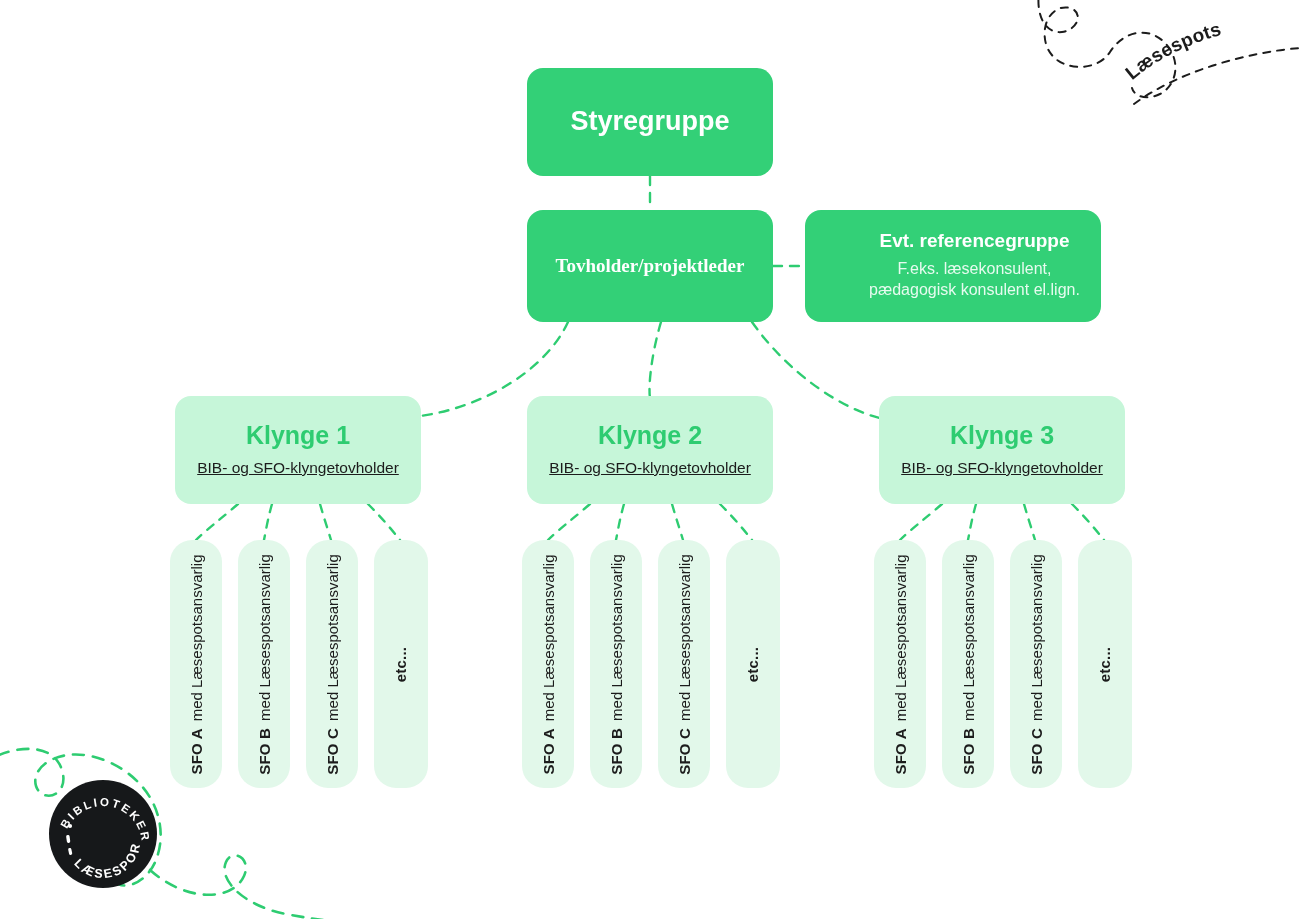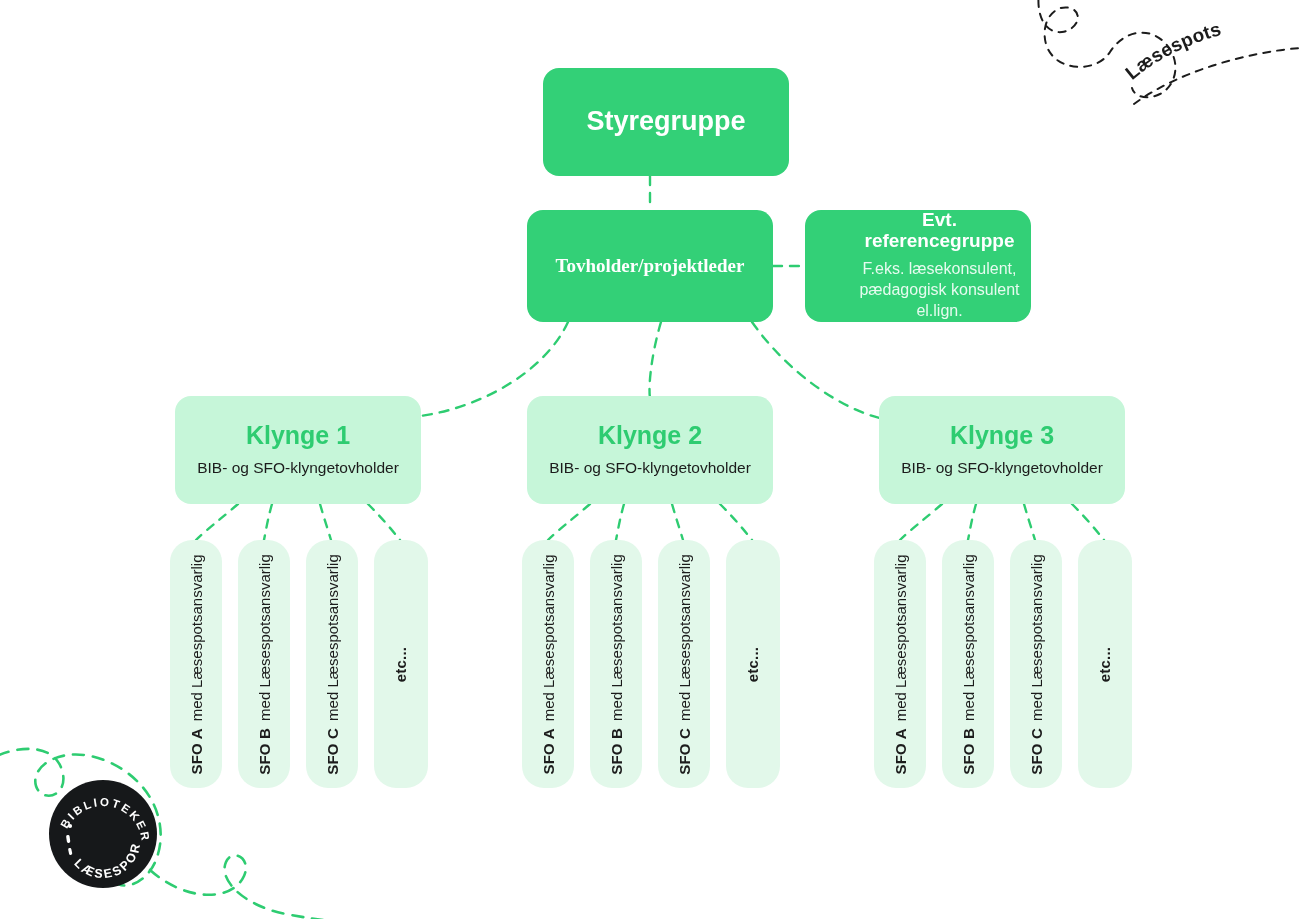--- a/index.html
+++ b/index.html
@@ -52,20 +52,21 @@
   
   .node.cluster {
     background: #c6f6d9;
   }
   .node.cluster .node-title {
     font-weight: bold;
     color: #2ecc71;
   }
   .node.cluster .node-sub {
     color: #1c1c1c;
+    text-decoration: underline;
   }
   
   .node.sfo {
     background: #e2f8ea;
     border-radius: 22px;
     justify-content: center;
   }
   .sfo-rot {
     transform: rotate(-90deg);
     white-space: nowrap;
@@ -187,29 +188,29 @@
         <path id="wm-arc" d="M4,70 C40,34 100,10 172,4" fill="none"></path>
       </defs>
       <text font-family="Liberation Sans, sans-serif" font-size="19" font-weight="bold" fill="#1c1c1c" letter-spacing="0.2">
         <textPath href="#wm-arc" startOffset="6%">
           <tspan>Læsespots</tspan>
         </textPath>
       </text>
     </svg>
   </div>
 
-  <div class="node primary" id="node-styregruppe" style="left:543px; top:68px; width:246px; height:108px;">
+  <div class="node primary" id="node-styregruppe" style="left:527px; top:68px; width:246px; height:108px;">
     <div class="node-title">Styregruppe</div>
   </div>
 
   <div class="node primary" id="node-tovholder" style="left:527px; top:210px; width:246px; height:112px;">
     <div class="node-title">Tovholder/projektleder</div>
   </div>
 
-  <div class="node primary" id="node-reference" style="left:805px; top:210px; width:226px; height:112px;padding-left:43px;">
+  <div class="node primary" id="node-reference" style="left:805px; top:210px; width:296px; height:112px;padding-left:43px;">
     <div class="node-title">Evt. referencegruppe</div>
     <div class="node-sub">
       <span>F.eks. læsekonsulent,</span><br>
       <span>pædagogisk konsulent el.lign.</span>
     </div>
   </div>
 
   <div class="node cluster" style="left:175px; top:396px; width:246px; height:108px;align-items:center;">
     <div class="node-title">Klynge 1</div>
     <div class="node-sub">BIB- og SFO-klyngetovholder</div>

